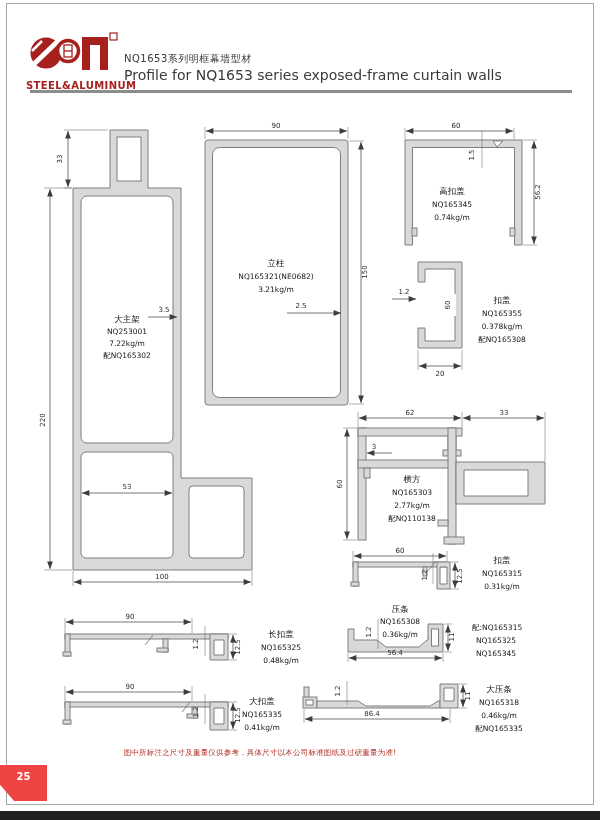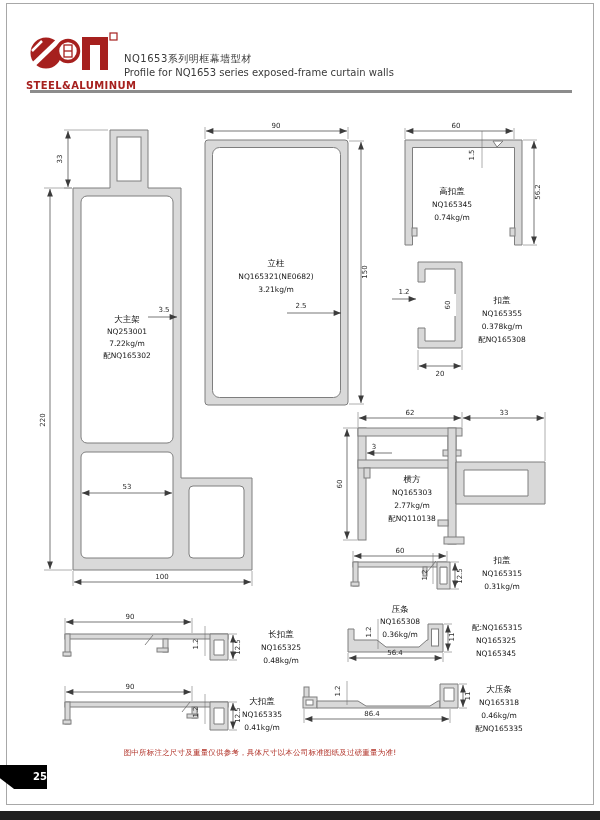--- a/index.html
+++ b/index.html
@@ -9,24 +9,24 @@
   }
   .abs{position:absolute;}
   
   #page-border{left:6px;top:3px;width:586px;height:800px;border:1.5px solid #a8a8a8;}
   #bottom-bar{left:0;top:811px;width:600px;height:9px;background:#202020;}
   #header-rule{left:30px;top:90px;width:542px;height:2.5px;background:#8c8c8c;}
   
   #logo-caption{left:26px;top:80px;width:92px;text-align:center;color:#a6201e;
     font-weight:bold;font-size:10px;letter-spacing:.4px;}
   #title-cn{left:124px;top:52px;font-size:10px;color:#3a3a3a;letter-spacing:.5px;}
-  #title-en{left:124px;top:67px;font-size:10px;color:#3a3a3a;text-align:right;}
+  #title-en{left:124px;top:67px;font-size:14px;color:#3a3a3a;text-align:right;}
   
-  #page-tab{left:0;top:765px;width:47px;height:24px;background:#000000;color:#fff;
-    font-weight:bold;font-size:10px;line-height:24px;text-align:right;
+  #page-tab{left:0;top:765px;width:47px;height:36px;background:#ef4444;color:#fff;
+    font-weight:bold;font-size:10px;line-height:24px;text-align:center;
     clip-path:polygon(0 0,100% 0,100% 100%,30% 100%,0 55%);}
   #footer-note{left:120px;top:748px;width:280px;text-align:center;font-size:7.5px;
     color:#b03026;letter-spacing:.2px;}
   
   svg{position:absolute;left:0;top:0;}
   .pf{fill:#d9d9d9;stroke:#7e7e7e;stroke-width:1;fill-rule:evenodd;}
   .pf2{fill:#d9d9d9;stroke:#7e7e7e;stroke-width:1;}
   .hl{fill:#ffffff;stroke:#7e7e7e;stroke-width:1;}
   .dl{stroke:#3c3c3c;stroke-width:0.7;marker-start:url(#arr);marker-end:url(#arr);}
   .dlE{stroke:#3c3c3c;stroke-width:0.7;marker-end:url(#arr);}

